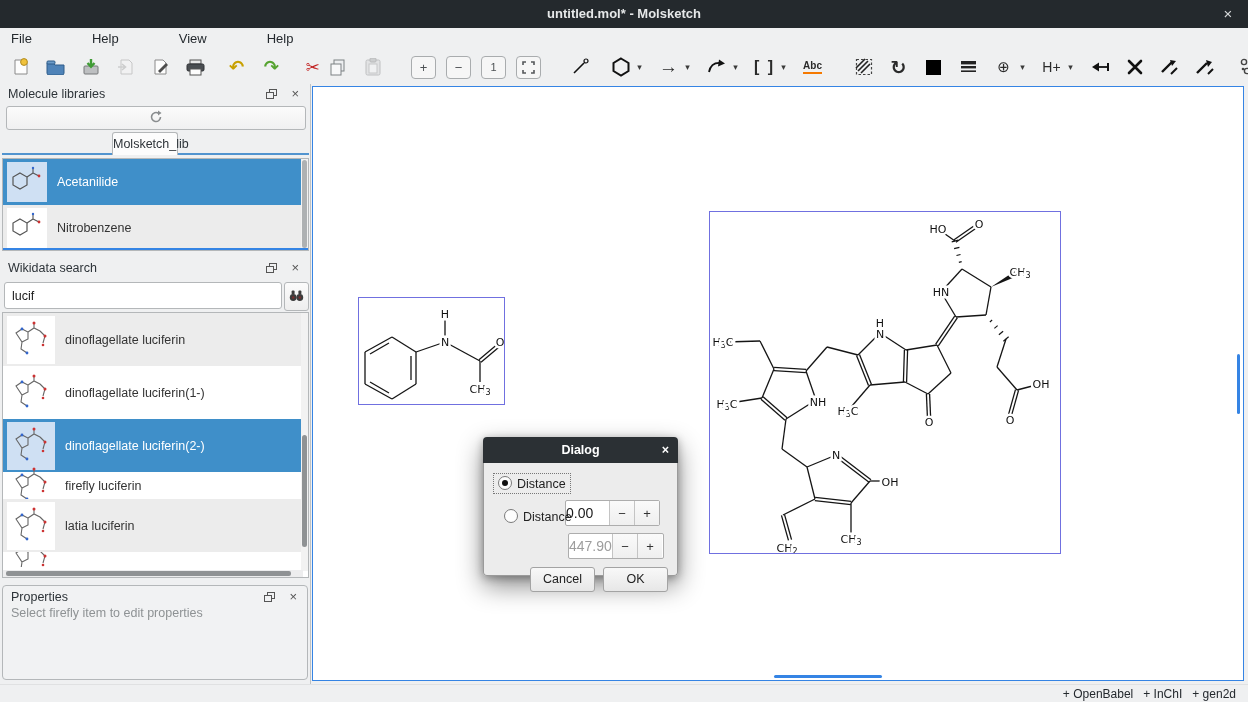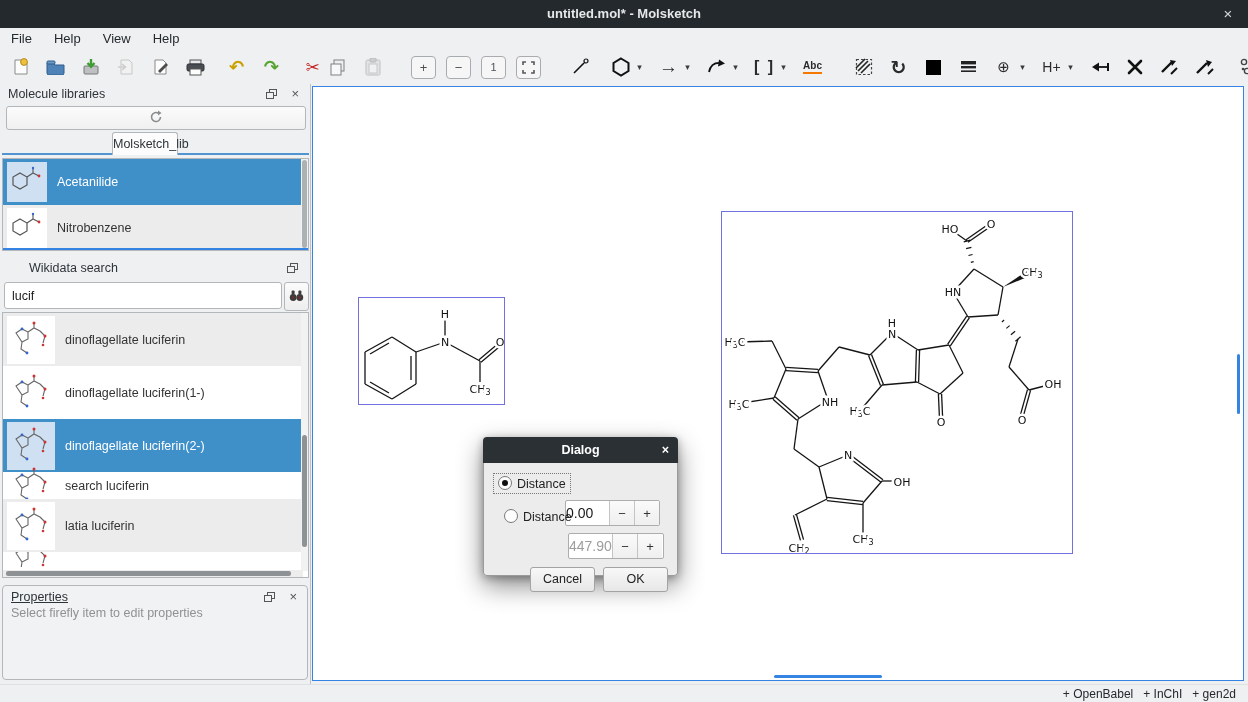--- a/index.html
+++ b/index.html
@@ -5,21 +5,21 @@
   html,body{margin:0;padding:0;background:#3a3f44;}
   #app{position:relative;width:1248px;height:702px;overflow:hidden;background:#eff0f1;
        font-family:"Liberation Sans","DejaVu Sans",sans-serif;font-size:13px;color:#1a1a1a;}
   
   .titlebar{position:absolute;left:0;top:0;width:1248px;height:28px;background:#24292d;}
   .titlebar .title{position:absolute;left:0;right:0;top:0;height:28px;line-height:28px;text-align:center;
        color:#e6e8e9;font-size:13px;font-weight:bold;}
   .titlebar .winclose{position:absolute;right:8px;top:0;width:24px;height:28px;line-height:27px;text-align:center;
        color:#d8dadb;font-size:15px;cursor:default;}
   
-  .menubar{position:absolute;left:0;top:28px;width:1248px;height:22px;background:#eff0f1;display:flex;align-items:center;}
+  .menubar{position:absolute;left:0;top:28px;width:1248px;height:22px;background:#eff0f1;display:flex;align-items:center;gap:38px;}
   .menubar .mitem{padding:0 11px;line-height:22px;color:#24292e;}
   
   .toolbar{position:absolute;left:0;top:50px;width:1248px;height:34px;background:#eff0f1;display:flex;align-items:center;padding-left:8px;box-sizing:border-box;}
   .tb{width:25px;height:25px;display:flex;align-items:center;justify-content:center;font-size:15px;color:#2a2a2a;flex:0 0 auto;}
   .tb.caret{width:13px;font-size:9px;color:#3a3a3a;}
   .tb.dis{opacity:.4;}
   .sp{flex:0 0 10px;}
   .sp2{flex:0 0 16px;}
   .tb svg{display:block;}
   .zbtn{width:23px;height:21px;border:1px solid #a9acae;border-radius:4px;background:#f6f6f6;
@@ -342,21 +342,21 @@
             </span>
             <span class="rowlabel">Nitrobenzene</span>
           </div>
         </div>
       <div class="vscroll" style="right:0;top:0;height:91px;">
           <div class="vthumb" style="top:1px;height:88px;"></div>
         </div>
       <div class="bluebar" style="left:0;bottom:0;width:100%;height:2px;"></div>
     </div>
 
-    <div class="phead" style="top:176px;margin-left:21px;">
+    <div class="phead" style="top:176px;">
       <span class="ptitle">Wikidata search</span>
       <span class="pfloat"><svg width="11" height="11">
             <rect x="3.5" y="0.5" width="7" height="6" fill="none" stroke="#555"></rect>
             <rect x="0.5" y="3.5" width="7" height="6" fill="#eff0f1" stroke="#555"></rect>
           </svg></span>
       <span class="pclose">×</span>
     </div>
     <div class="searchwrap" style="top:198px;">
       <input type="text" value="lucif" style="">
     </div>
@@ -419,21 +419,21 @@
             <span class="thumb">
               <svg width="42" height="42" viewBox="0 0 42 42">
                 <path d="M6 14 L12 10 L18 13 L18 20 L12 23 Z M18 13 L24 9 L30 12 M24 9 V4 M12 23 L11 30 L17 34 M30 12 L35 17 L33 24" fill="none" stroke="#666" stroke-width="1.1"></path>
                 <circle cx="24" cy="4" r="1.5" fill="#c33"></circle>
                 <circle cx="35" cy="17" r="1.5" fill="#c33"></circle>
                 <circle cx="12" cy="10" r="1.4" fill="#36c"></circle>
                 <circle cx="17" cy="34" r="1.4" fill="#36c"></circle>
                 <circle cx="33" cy="26" r="1.3" fill="#c33"></circle>
               </svg>
             </span>
-            <span class="rowlabel">search luciferin</span>
+            <span class="rowlabel">firefly luciferin</span>
           </div>
 
           <div class="wd-row odd">
             <span class="thumb">
               <svg width="42" height="42" viewBox="0 0 42 42">
                 <path d="M6 14 L12 10 L18 13 L18 20 L12 23 Z M18 13 L24 9 L30 12 M24 9 V4 M12 23 L11 30 L17 34 M30 12 L35 17 L33 24" fill="none" stroke="#666" stroke-width="1.1"></path>
                 <circle cx="24" cy="4" r="1.5" fill="#c33"></circle>
                 <circle cx="35" cy="17" r="1.5" fill="#c33"></circle>
                 <circle cx="12" cy="10" r="1.4" fill="#36c"></circle>
                 <circle cx="17" cy="34" r="1.4" fill="#36c"></circle>
@@ -460,21 +460,21 @@
       <div class="vscroll" style="right:0;top:0;height:258px;">
           <div class="vthumb" style="top:122px;height:112px;background:#8f9294;"></div>
         </div>
       <div style="position:absolute;left:0;bottom:0;width:300px;height:7px;background:#ededee;">
         <div style="position:absolute;left:3px;top:1px;width:285px;height:5px;border-radius:2px;background:#8f9294;"></div>
       </div>
     </div>
 
     <div class="propbox" style="top:501px;height:95px;">
       <div class="phead" style="top:3px;left:0;width:304px;">
-        <span class="ptitle" style="left:8px;text-decoration:underline;">Properties</span>
+        <span class="ptitle" style="left:8px;">Properties</span>
         <span class="pfloat" style="right:32px;"><svg width="11" height="11">
               <rect x="3.5" y="0.5" width="7" height="6" fill="none" stroke="#555"></rect>
               <rect x="0.5" y="3.5" width="7" height="6" fill="#f1f2f3" stroke="#555"></rect>
             </svg></span>
         <span class="pclose" style="right:10px;">×</span>
       </div>
       <div class="prophint">Select firefly item to edit properties</div>
     </div>
   </div>
 
@@ -495,21 +495,21 @@
           <line x1="86" y1="44" x2="121" y2="63" stroke="#151515" stroke-width="1.3"></line>
           <line x1="122.03061719325245" y1="64.22385791698728" x2="141.03061719325245" y2="48.223857916987285" stroke="#151515" stroke-width="1.3"></line>
           <line x1="119.96938280674755" y1="61.776142083012715" x2="138.96938280674755" y2="45.776142083012715" stroke="#151515" stroke-width="1.3"></line>
           <line x1="121" y1="63" x2="121" y2="84" stroke="#151515" stroke-width="1.3"></line>
           <text x="86" y="16" text-anchor="middle" dominant-baseline="central" font-size="11" font-family="&quot;DejaVu Sans&quot;,sans-serif" fill="#111" stroke="#fff" stroke-width="5" paint-order="stroke"><tspan>H</tspan></text>
           <text x="86" y="44" text-anchor="middle" dominant-baseline="central" font-size="11" font-family="&quot;DejaVu Sans&quot;,sans-serif" fill="#111" stroke="#fff" stroke-width="5" paint-order="stroke"><tspan>N</tspan></text>
           <text x="141" y="44" text-anchor="middle" dominant-baseline="central" font-size="11" font-family="&quot;DejaVu Sans&quot;,sans-serif" fill="#111" stroke="#fff" stroke-width="5" paint-order="stroke"><tspan>O</tspan></text>
           <text x="121" y="91" text-anchor="middle" dominant-baseline="central" font-size="11" font-family="&quot;DejaVu Sans&quot;,sans-serif" fill="#111" stroke="#fff" stroke-width="5" paint-order="stroke"><tspan>CH</tspan><tspan dy="3" font-size="8">3</tspan></text>
         </svg>
     </div>
-    <div class="molbox" style="left:408px;top:124px;width:350px;height:341px;text-align:center;">
+    <div class="molbox" style="left:396px;top:124px;width:350px;height:341px;text-align:center;">
       <svg width="350" height="341" viewBox="0 0 350 341">
           <line x1="231" y1="80" x2="252" y2="57" stroke="#151515" stroke-width="1.3"></line>
           <line x1="252" y1="57" x2="281" y2="75" stroke="#151515" stroke-width="1.3"></line>
           <line x1="281" y1="75" x2="276" y2="103" stroke="#151515" stroke-width="1.3"></line>
           <line x1="276" y1="103" x2="246" y2="105" stroke="#151515" stroke-width="1.3"></line>
           <line x1="246" y1="105" x2="231" y2="80" stroke="#151515" stroke-width="1.3"></line>
           <line x1="244.6760387609732" y1="104.10159773066037" x2="225.6760387609732" y2="132.1015977306604" stroke="#151515" stroke-width="1.3"></line>
           <line x1="247.3239612390268" y1="105.89840226933963" x2="228.3239612390268" y2="133.8984022693396" stroke="#151515" stroke-width="1.3"></line>
           <line x1="251.65670662521075" y1="49.648323343697314" x2="248.84329337478925" y2="50.351676656302686" stroke="#151515" stroke-width="1.2"></line>
           <line x1="250.5372992503052" y1="42.4906751874237" x2="246.4627007496948" y2="43.5093248125763" stroke="#151515" stroke-width="1.2"></line>

